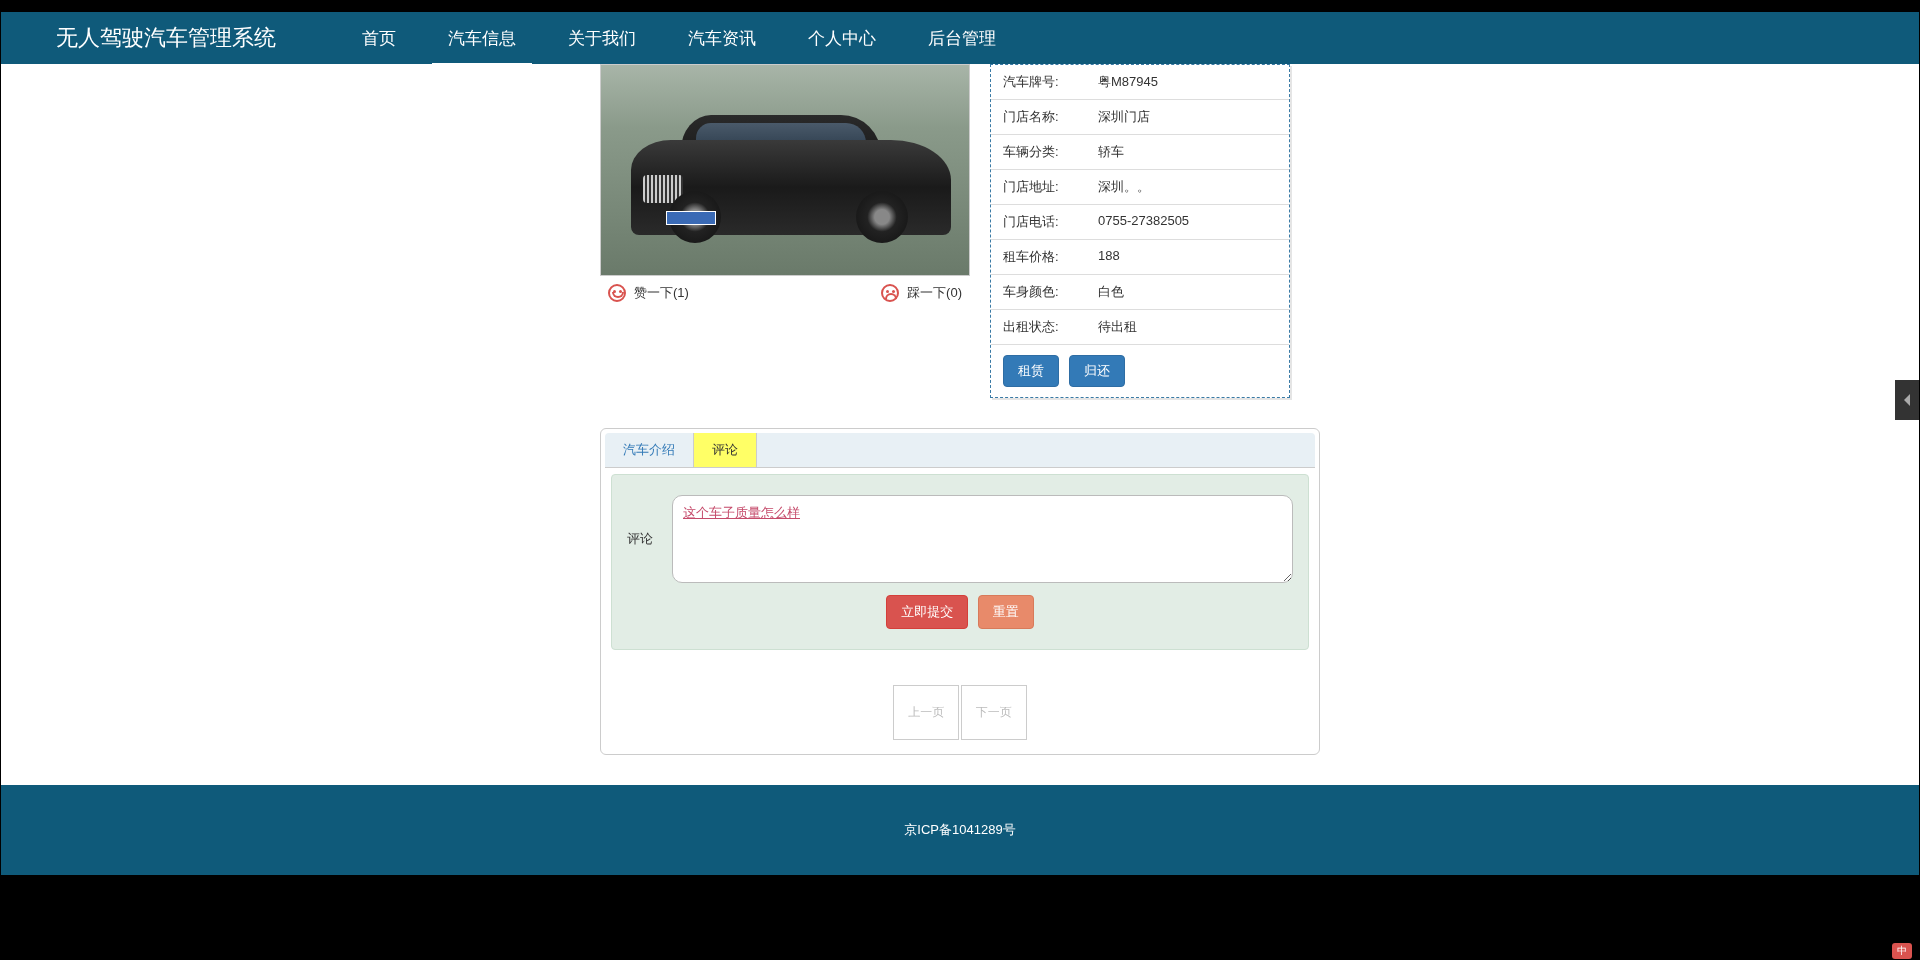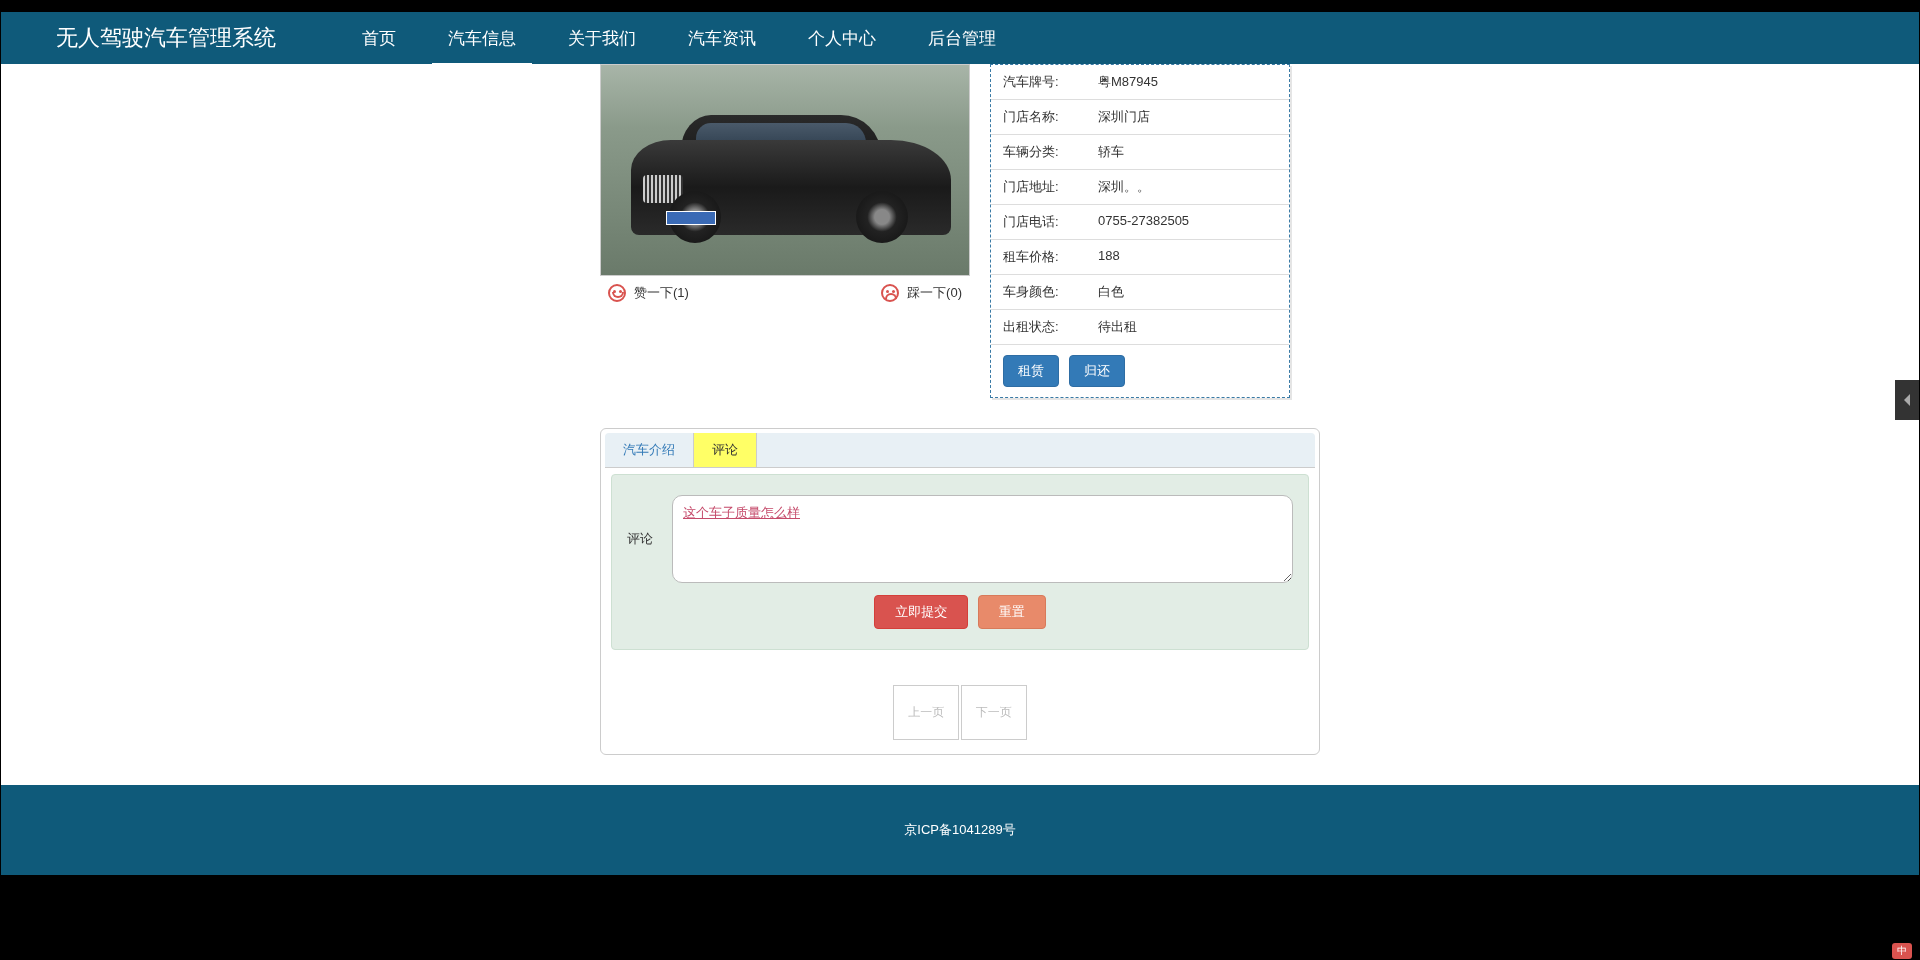--- a/index.html
+++ b/index.html
@@ -278,21 +278,21 @@
       font-family: inherit;
       color: #c54a6a;
       resize: vertical;
       background: #fff;
       text-decoration: underline;
     }
     .comment-actions {
       text-align: center;
       margin-top: 12px;
     }
-    .comment-actions .btn { margin: 0 3px; padding: 7px 20px; }
+    .comment-actions .btn { margin: 0 3px; padding: 7px 14px; }
     .pagination {
       text-align: center;
       margin: 35px 0 10px;
     }
     .page-btn {
       display: inline-block;
       padding: 18px 14px;
       border: 1px solid #ccc;
       background: #fff;
       color: #bbb;

